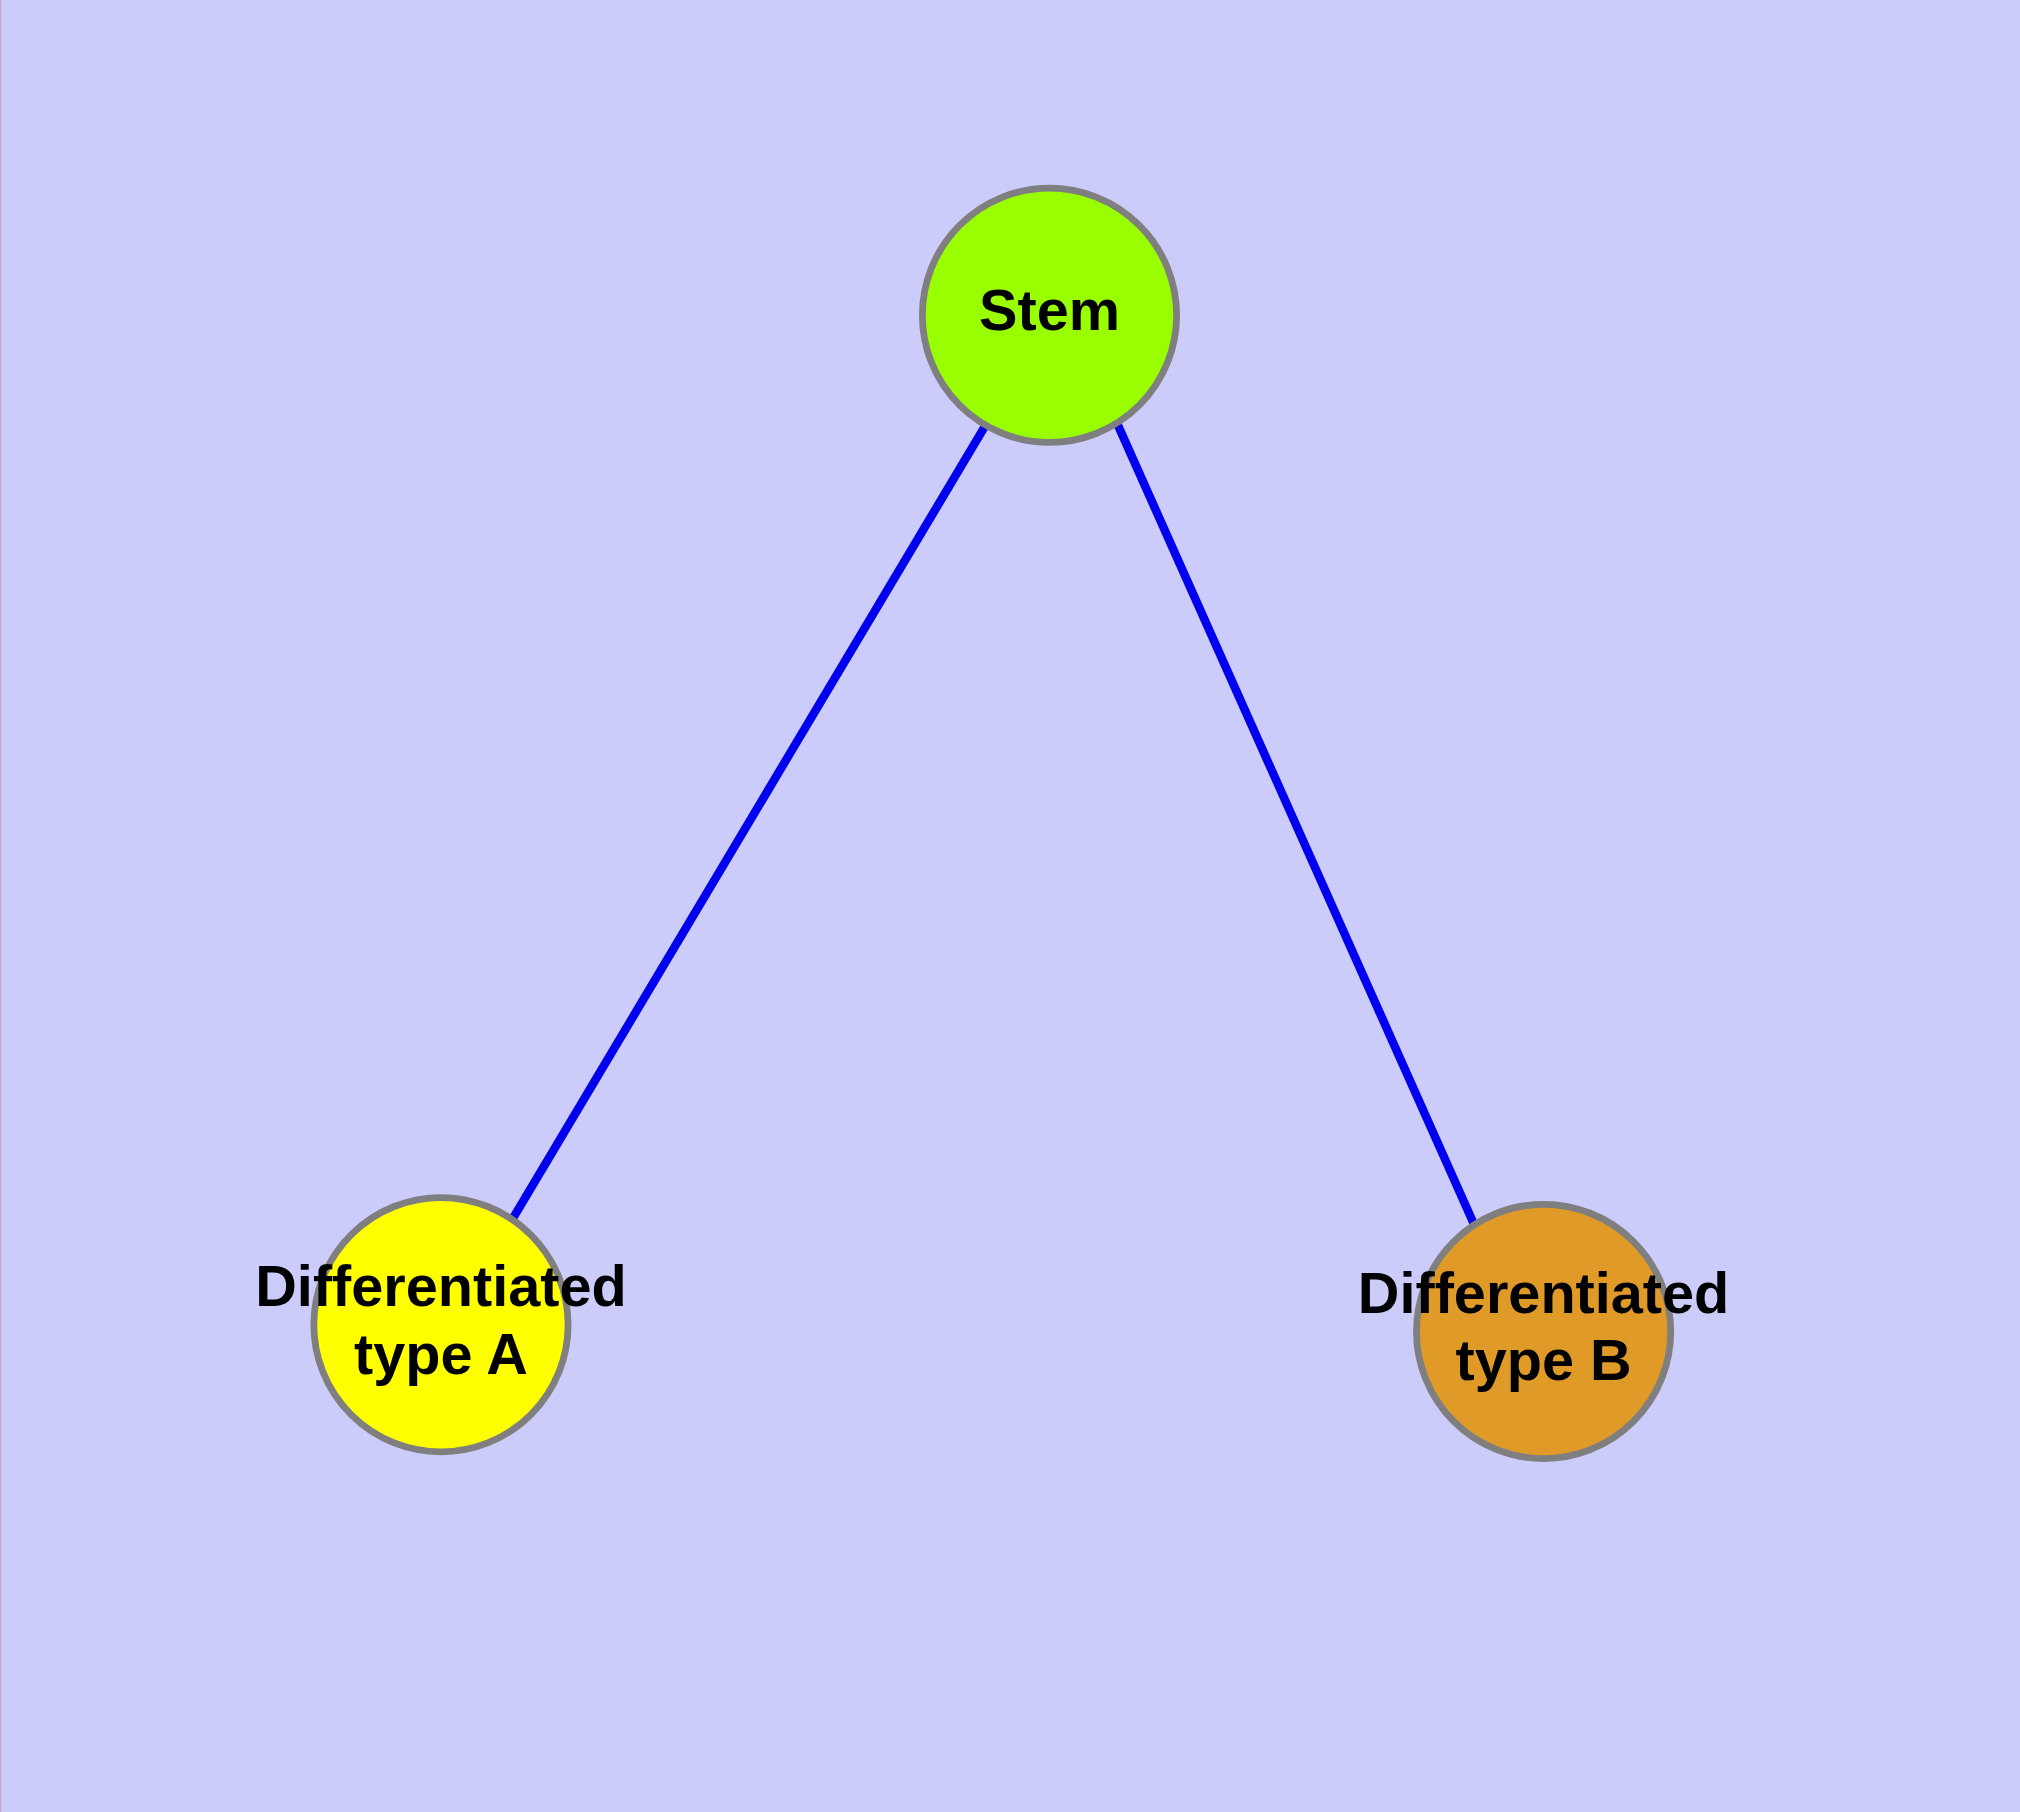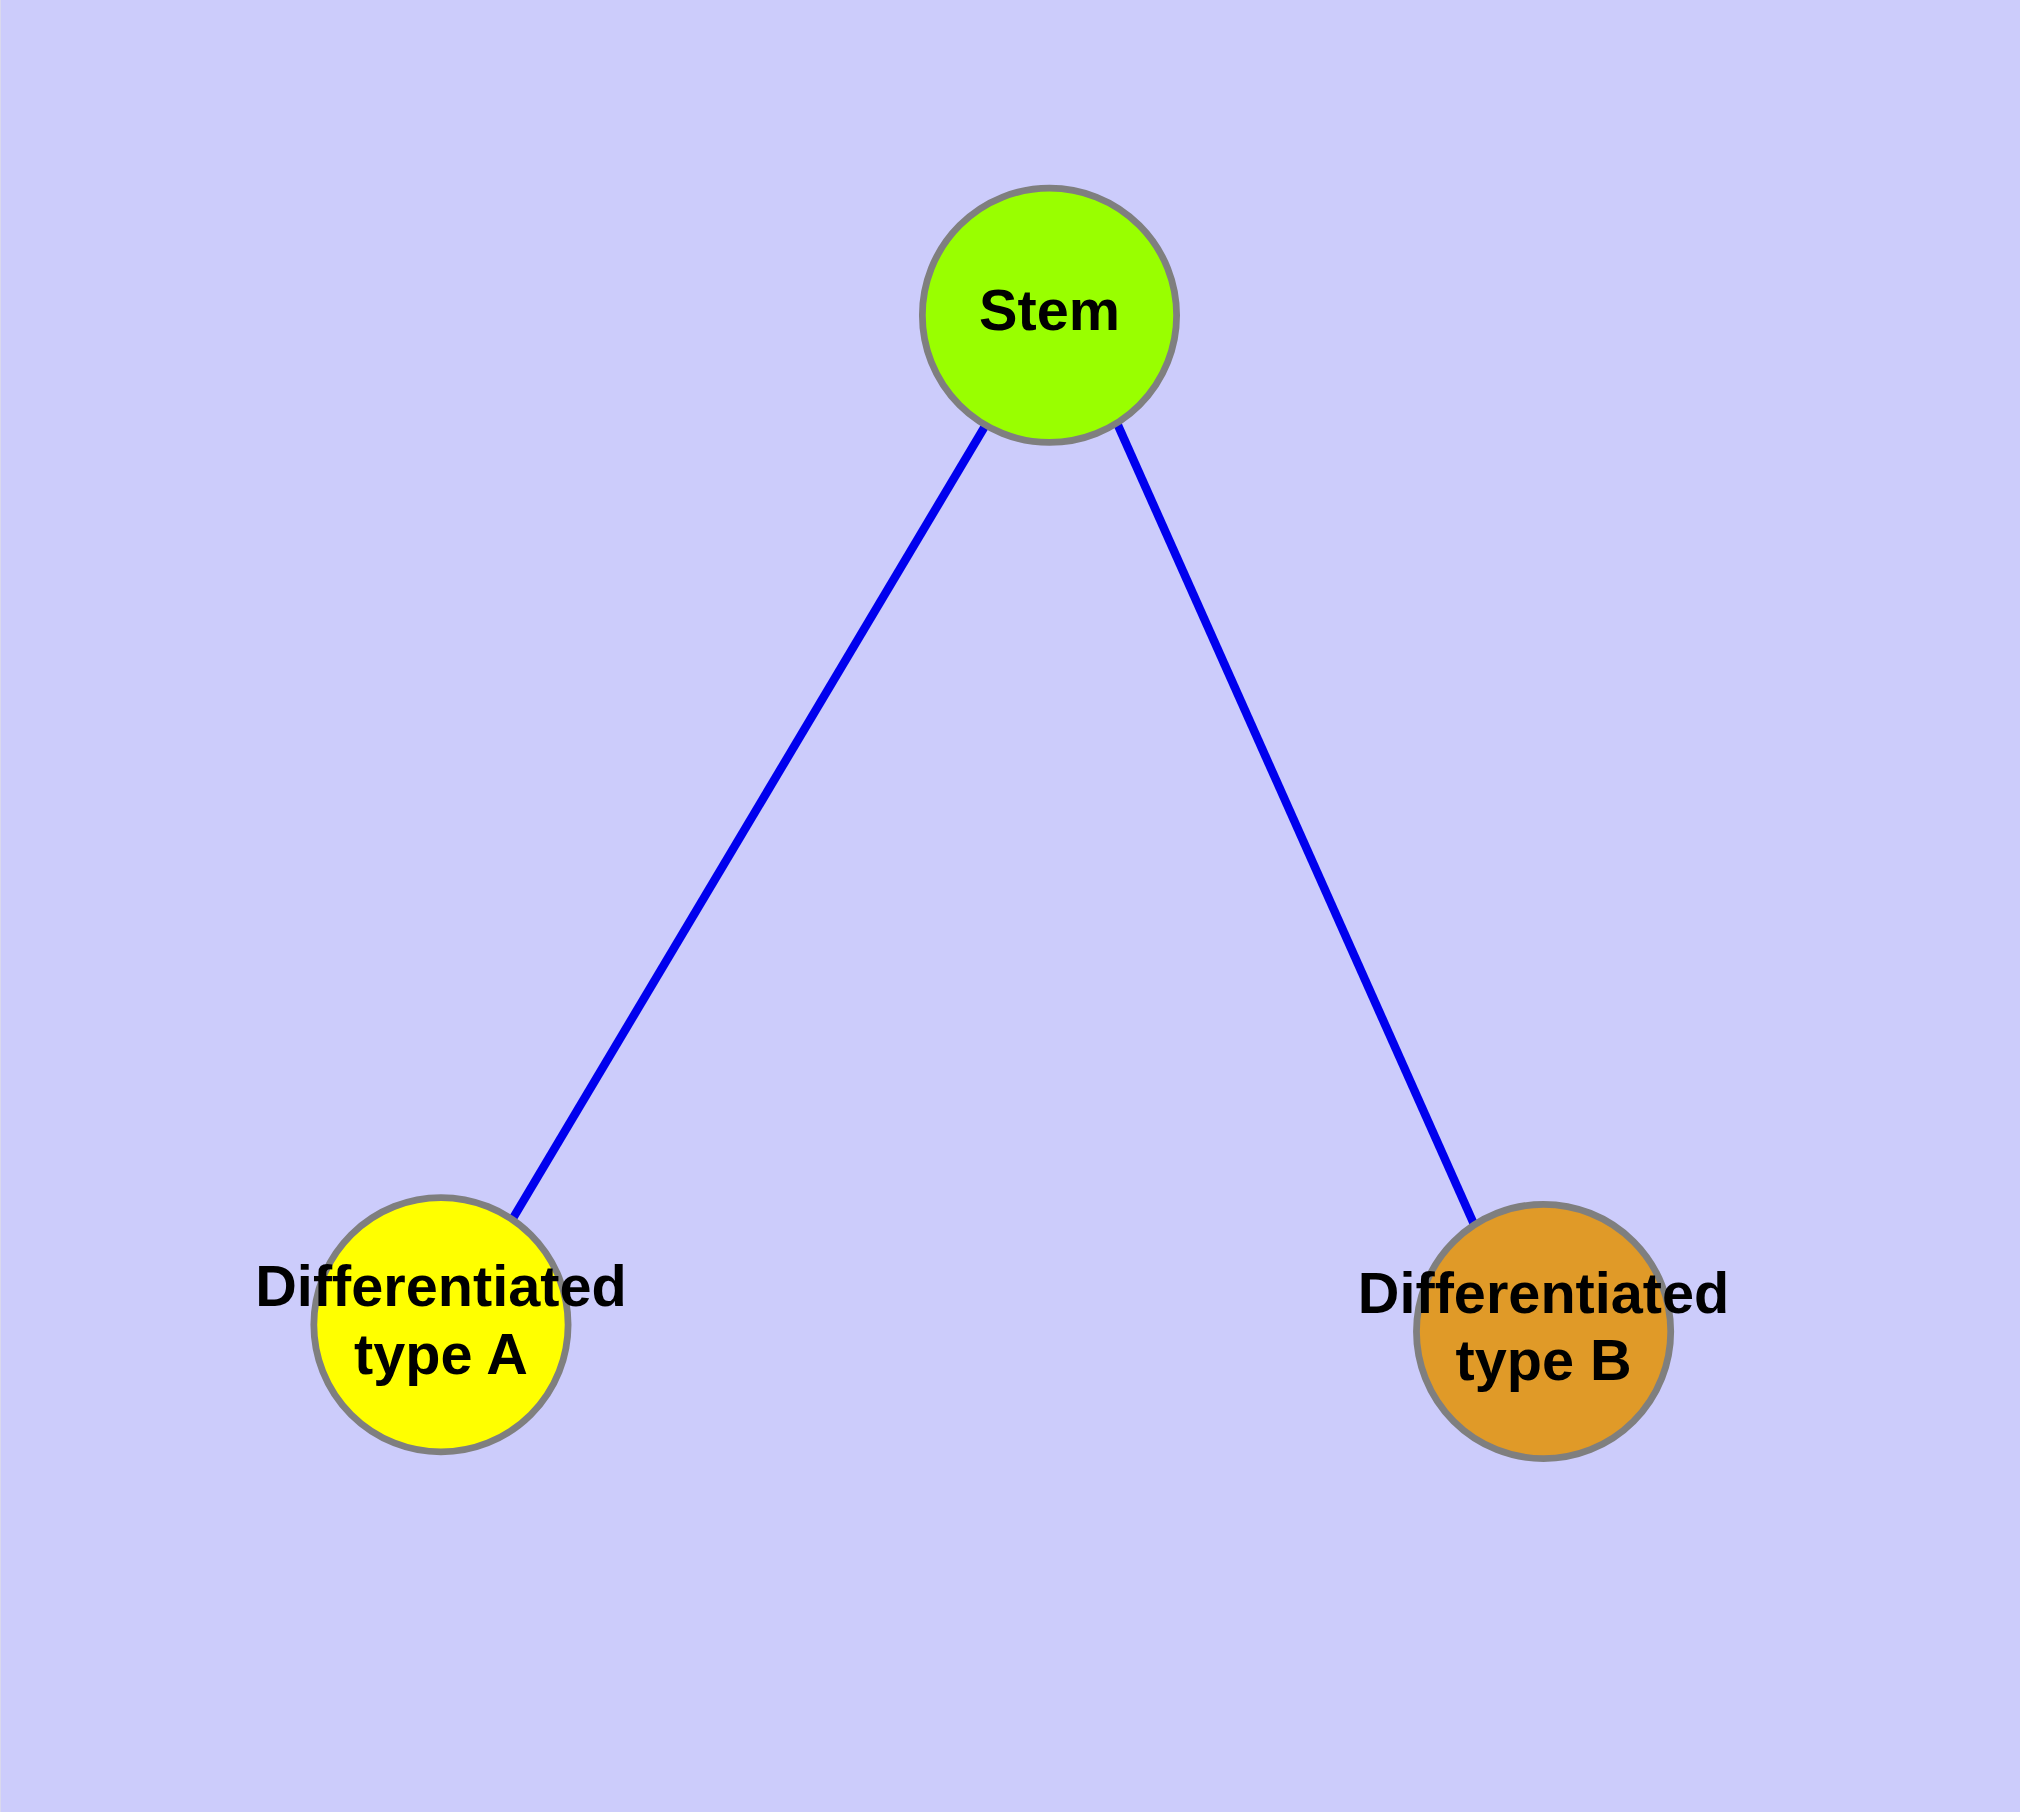--- a/index.html
+++ b/index.html
@@ -8,21 +8,21 @@
     padding: 0;
   }
   body {
     background: #ccccfb;
     font-family: "Liberation Sans", sans-serif;
   }
   #stage {
     position: relative;
     width: 1942px;
     height: 1812px;
-    background: #fef9c3;
+    background: #b91c1c;
     overflow: hidden;
   }
   #graph-svg {
     position: absolute;
     left: 0;
     top: 0;
     width: 2021px;
     height: 1812px;
     display: block;
   }

